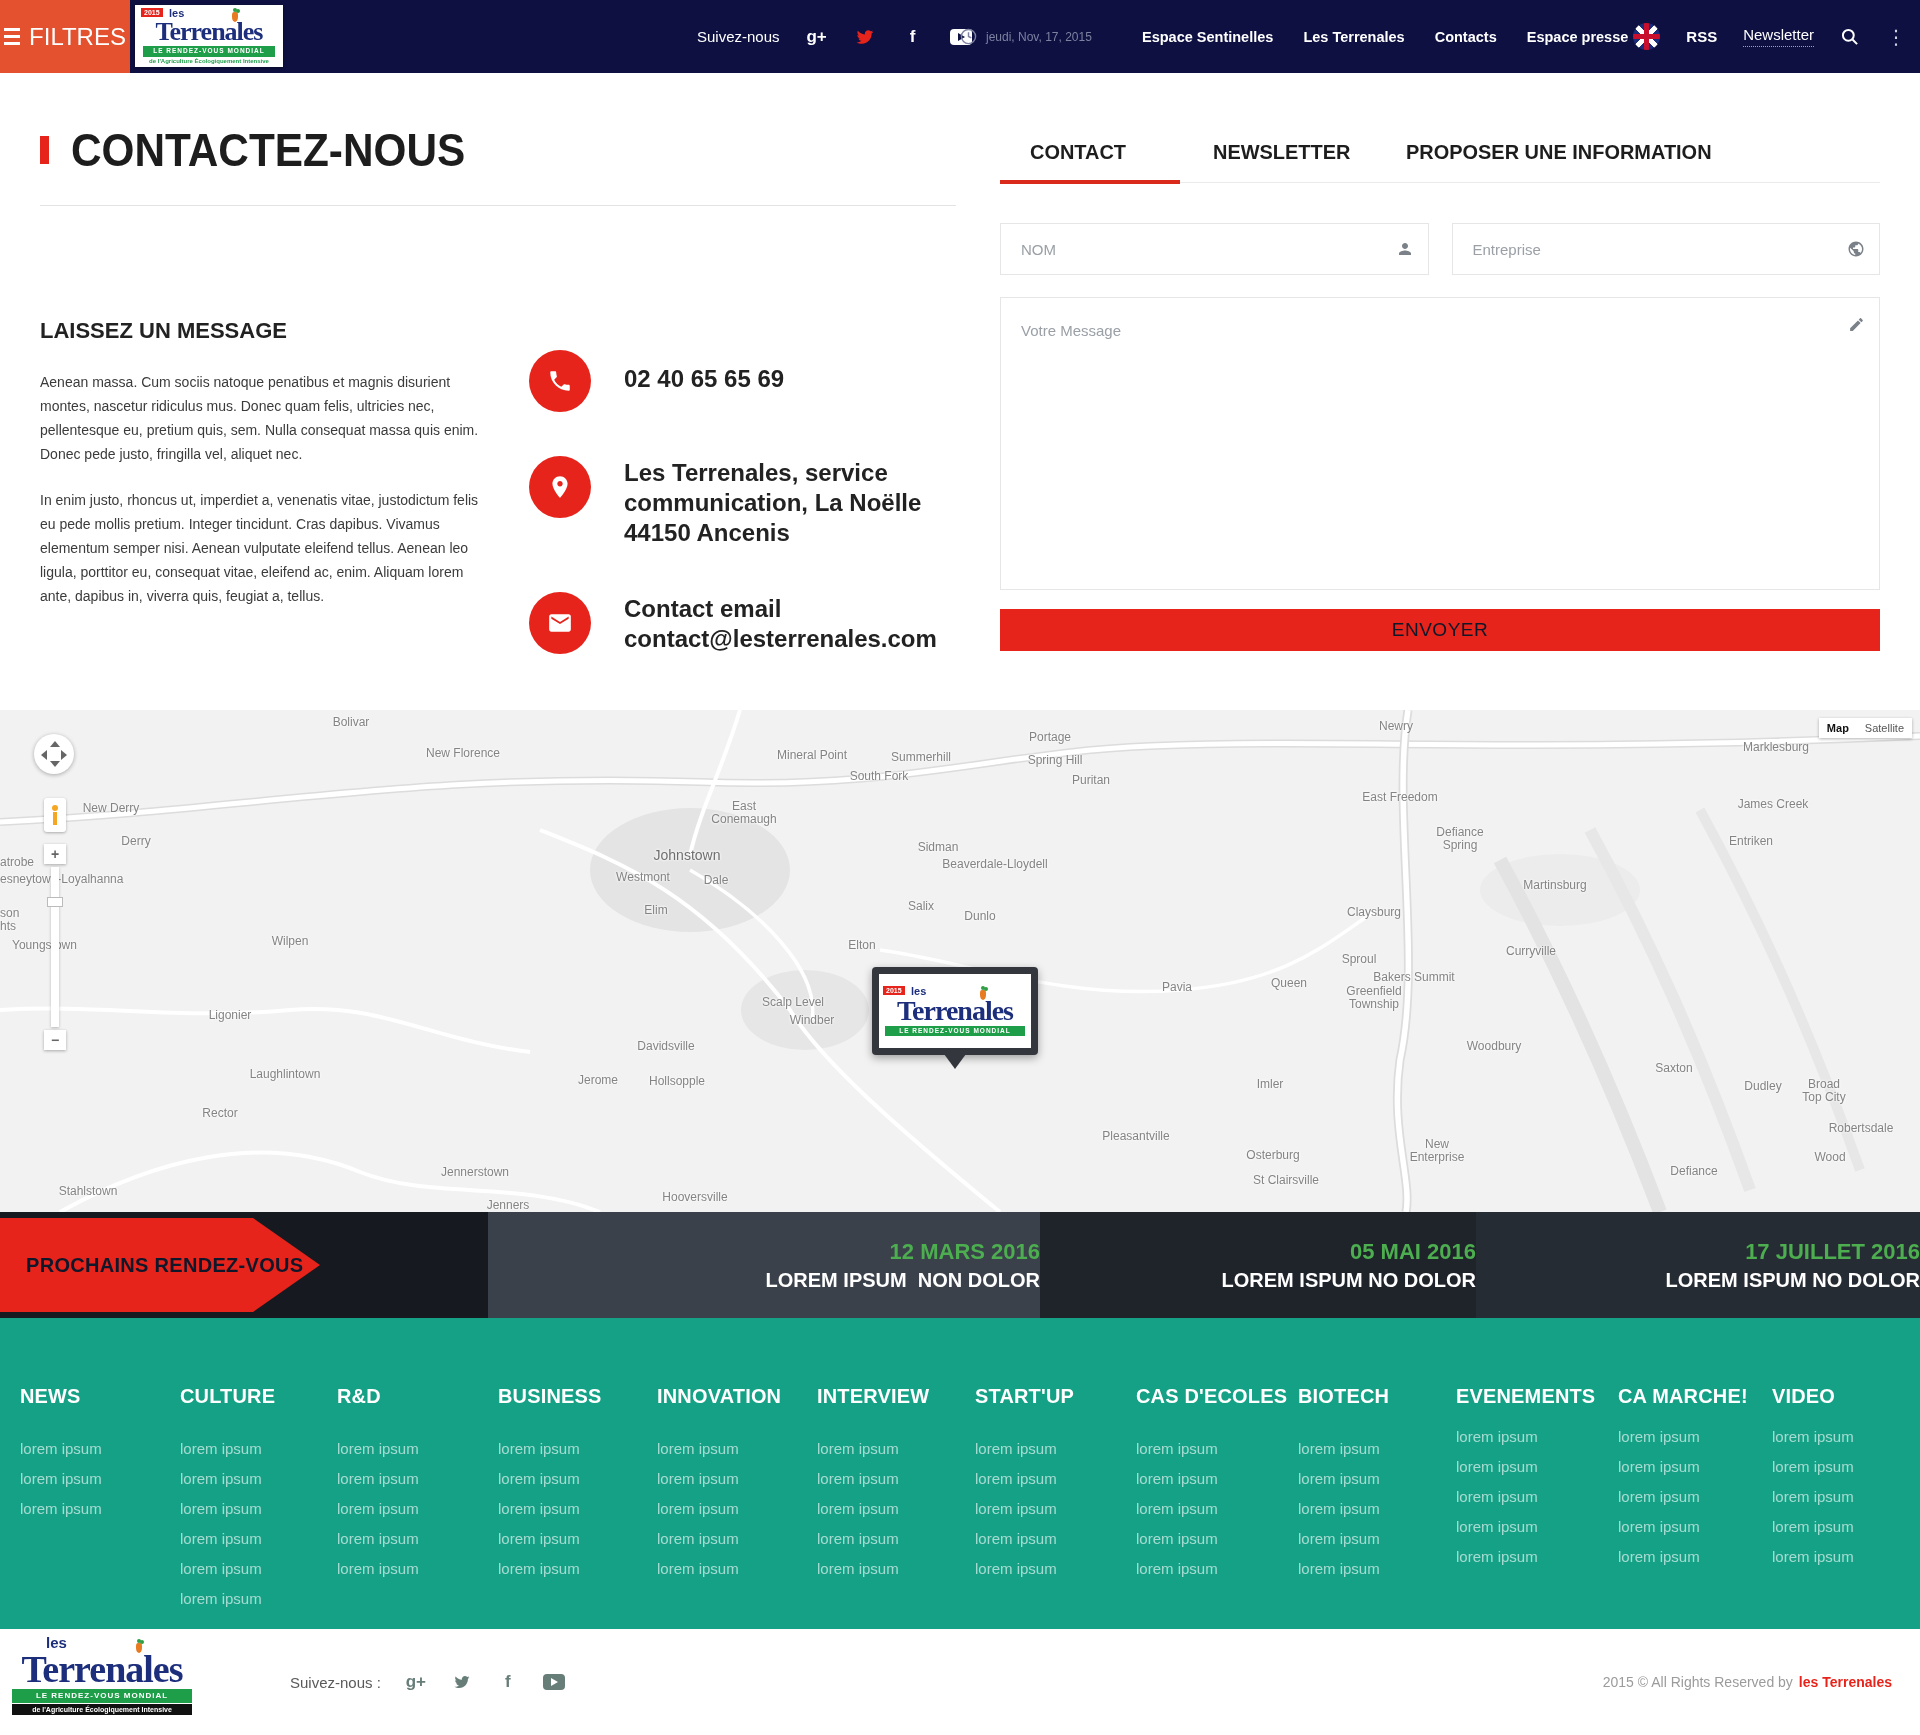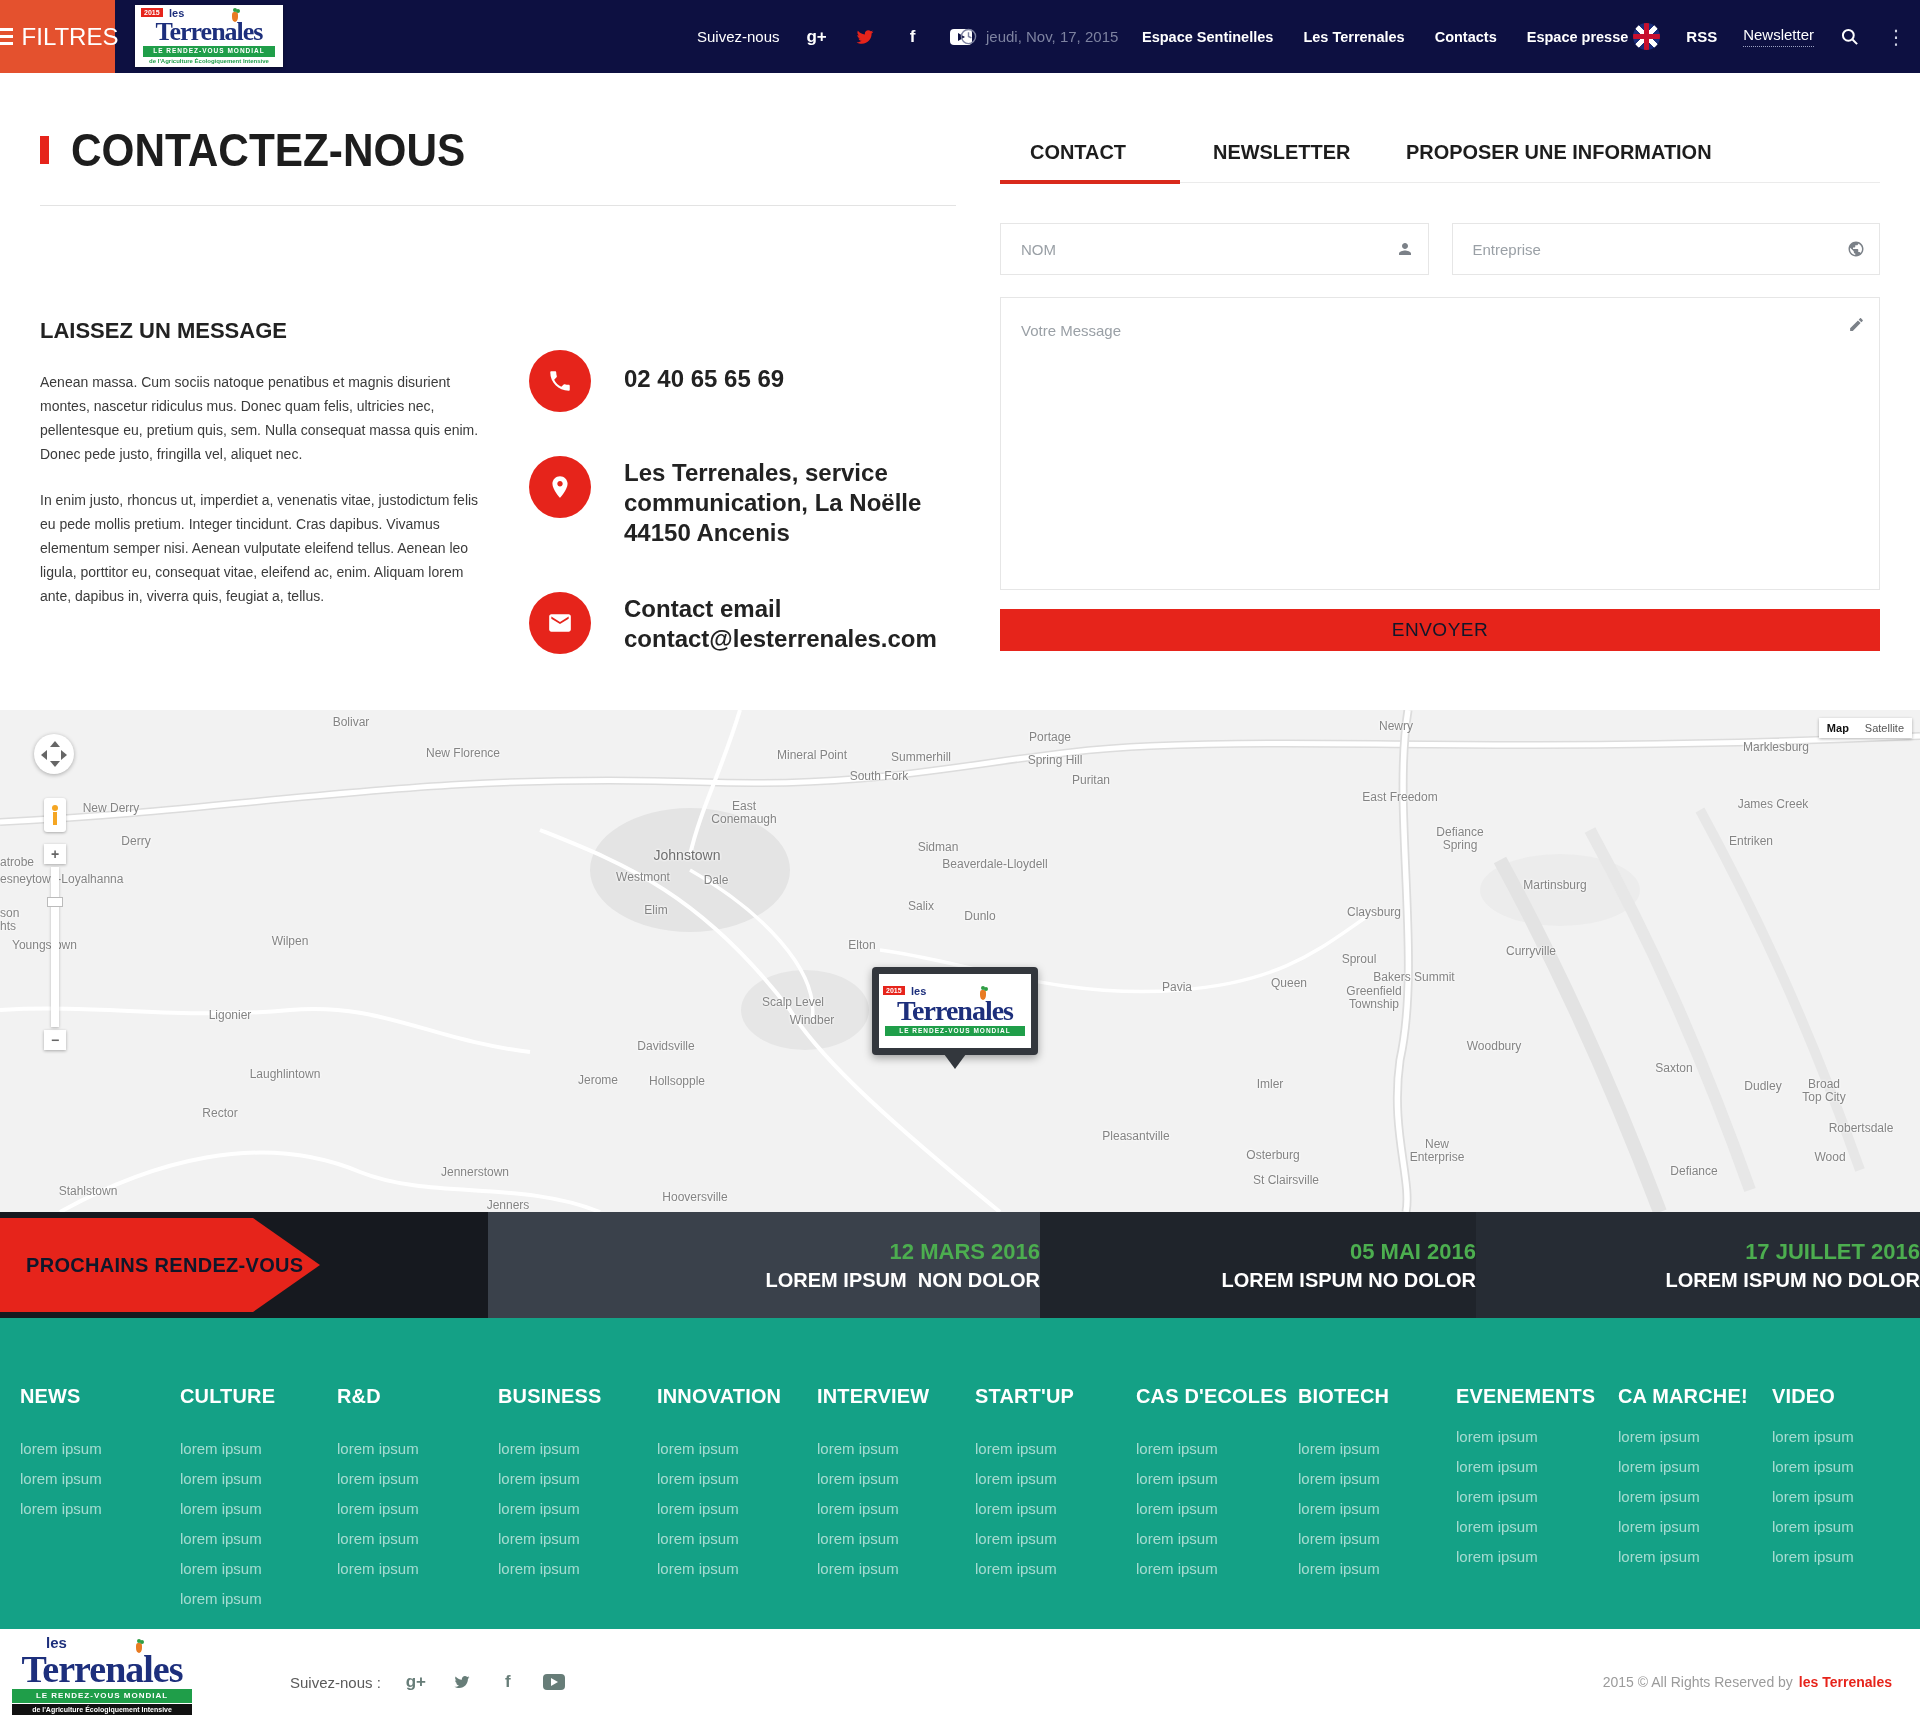--- a/index.html
+++ b/index.html
@@ -1,21 +1,21 @@
 <!DOCTYPE html>
 <html><head>
 <meta charset="utf-8">
 <style>
   * { margin:0; padding:0; box-sizing:border-box; }
   html,body { width:1920px; height:1735px; font-family:"Liberation Sans", sans-serif; background:#fff; overflow:hidden; }
   .page { position:relative; width:1920px; height:1735px; }
 
   
   .navbar { position:relative; height:73px; background:#0d1041; display:flex; align-items:center; z-index:50; }
-  .filtres { width:115px; height:73px; background:#e4512e; color:#fff; display:flex; align-items:center; justify-content:center; gap:9px; font-size:24px; cursor:pointer; }
+  .filtres { width:130px; height:73px; background:#e4512e; color:#fff; display:flex; align-items:center; justify-content:center; gap:9px; font-size:24px; cursor:pointer; }
   .burger { display:inline-flex; flex-direction:column; gap:4px; }
   .burger i { display:block; width:16px; height:3px; background:#fff; }
   .logo-white-box { position:absolute; left:135px; top:5px; width:148px; height:62px; background:#fff; box-shadow:0 1px 3px rgba(0,0,0,.4); display:flex; align-items:center; justify-content:center; overflow:hidden; cursor:pointer; }
 
   
   .logo { position:relative; text-align:center; line-height:1; }
   .logo .chip { position:absolute; left:-2px; top:0; background:#e6241b; color:#fff; font-size:7px; font-weight:bold; padding:1px 3px; }
   .logo .les { display:block; font-size:11px; font-weight:bold; color:#1d2f7c; margin-left:26px; text-align:left; }
   .logo .word { font-size:26px; font-weight:bold; color:#1d2f7c; letter-spacing:-1px; font-family:"Liberation Serif", serif; position:relative; }
   .logo .carrot { position:absolute; width:6px; height:10px; background:#e87b22; border-radius:40% 40% 60% 60%; top:-7px; right:28%; }
@@ -23,21 +23,21 @@
   .logo .strip { background:#1f9e49; color:#fff; font-size:6.5px; font-weight:bold; letter-spacing:1px; padding:2px 0; margin-top:1px; }
   .logo .sub { font-size:6px; color:#1f9e49; margin-top:1px; font-weight:bold; }
   .logo.inverse-sub .sub { background:#111; color:#fff; padding:2px 0; margin-top:1px; }
 
   .nav-follow { position:absolute; left:697px; top:0; height:73px; display:flex; align-items:center; gap:26px; color:#fff; font-size:15px; }
   .soc { display:inline-flex; align-items:center; justify-content:center; width:22px; height:22px; cursor:pointer; }
   .soc.gplus { color:#fff; font-weight:bold; font-size:17px; }
   .soc.fb { color:#fff; font-weight:bold; font-size:17px; }
   .yt-box { width:22px; height:16px; background:#fff; border-radius:4px; position:relative; }
   .yt-box:before { content:""; position:absolute; left:8px; top:4px; border-left:7px solid #0d1041; border-top:4px solid transparent; border-bottom:4px solid transparent; }
-  .nav-date { position:absolute; left:960px; top:0; height:73px; display:flex; align-items:center; gap:9px; color:#7d82a0; font-size:15px; }
+  .nav-date { position:absolute; left:960px; top:0; height:73px; display:flex; align-items:center; gap:9px; color:#7d82a0; font-size:12px; }
   .nav-links { position:absolute; left:1142px; top:0; height:73px; display:flex; align-items:center; gap:30px; }
   .nav-links span { color:#fff; font-size:14.5px; font-weight:bold; cursor:pointer; white-space:nowrap; }
   .nav-right { position:absolute; right:14px; top:0; height:73px; display:flex; align-items:center; gap:26px; color:#fff; }
   .flag { width:27px; height:27px; border-radius:50%; cursor:pointer;
     background:
       linear-gradient(#c8102e,#c8102e) center/5px 100% no-repeat,
       linear-gradient(#c8102e,#c8102e) center/100% 5px no-repeat,
       linear-gradient(45deg, transparent 43%, #fff 43%, #fff 57%, transparent 57%),
       linear-gradient(-45deg, transparent 43%, #fff 43%, #fff 57%, transparent 57%),
       #1a2d7a; }

